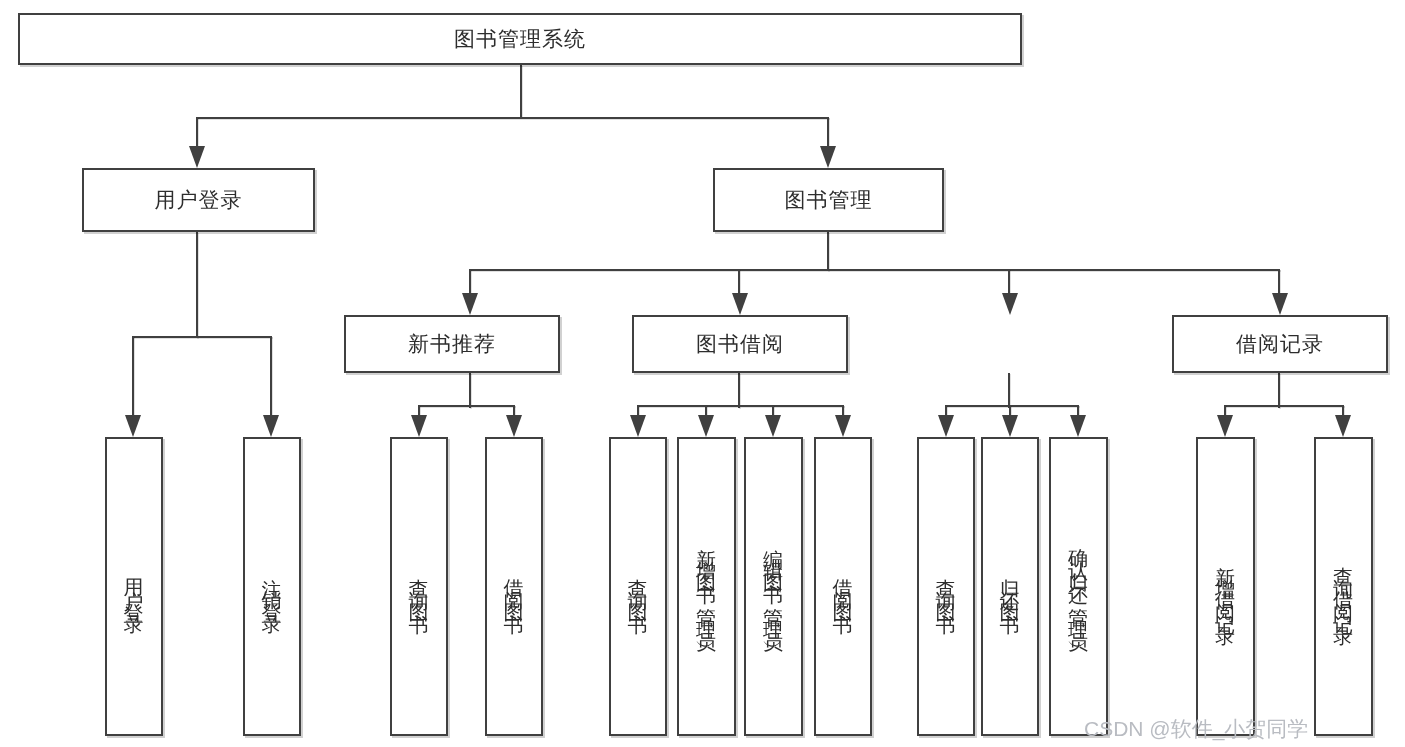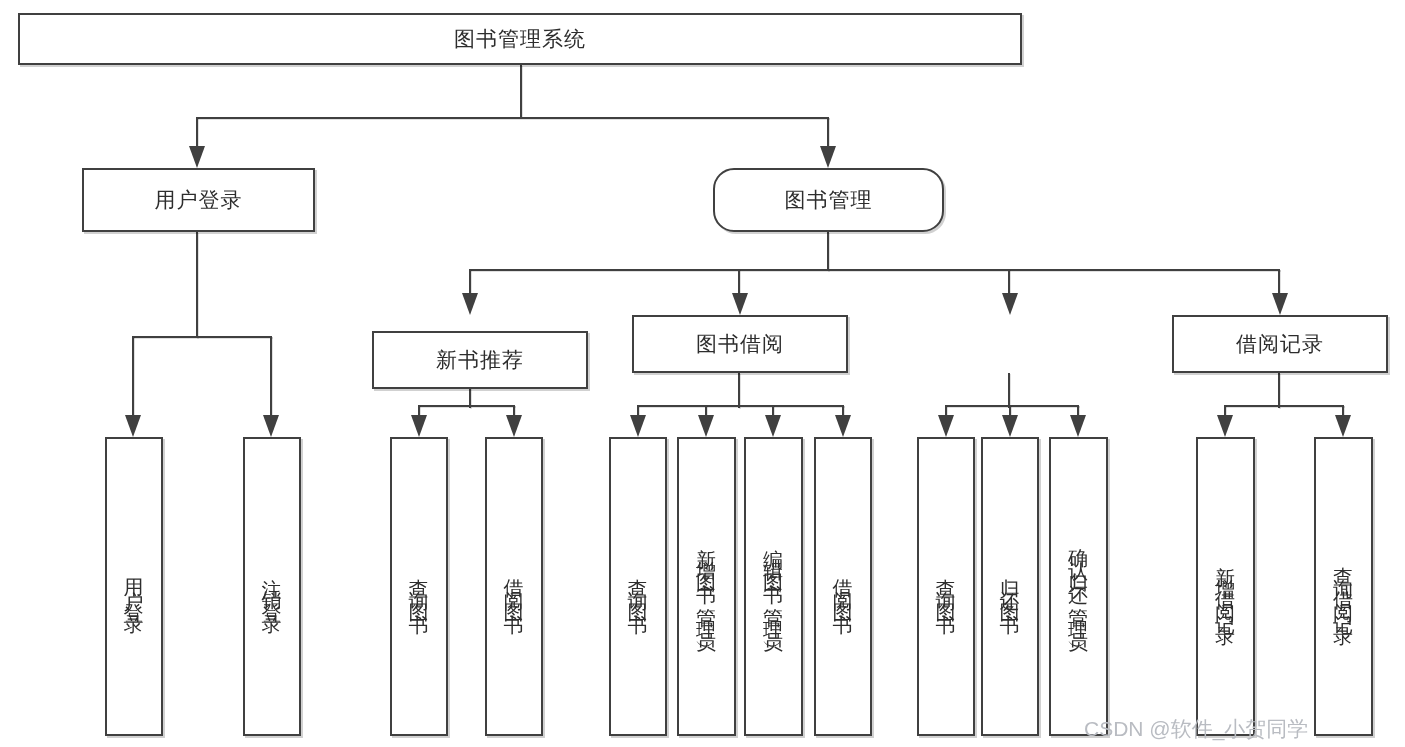--- a/index.html
+++ b/index.html
@@ -99,25 +99,25 @@
   <div class="arrow" style="left:1217px;top:415px;"></div>
   <div class="arrow" style="left:1335px;top:415px;"></div>
 
   <div class="box hbox" style="left:18px;top:13px;width:1004px;height:52px;">
     <span>图书管理系统</span>
   </div>
 
   <div class="box hbox" style="left:82px;top:168px;width:233px;height:64px;">
     <span>用户登录</span>
   </div>
-  <div class="box hbox" style="left:713px;top:168px;width:231px;height:64px;border-radius:21px;">
+  <div class="box hbox" style="left:713px;top:168px;width:231px;height:64px;">
     <span>图书管理</span>
   </div>
 
-  <div class="box hbox" style="left:372px;top:315px;width:216px;height:58px;margin-top:16px;">
+  <div class="box hbox" style="left:344px;top:315px;width:216px;height:58px;">
     <span>新书推荐</span>
   </div>
   <div class="box hbox" style="left:632px;top:315px;width:216px;height:58px;">
     <span>图书借阅</span>
   </div>
   <div class="box hbox" style="left:1172px;top:315px;width:216px;height:58px;">
     <span>借阅记录</span>
   </div>
 
   <div class="box vbox" style="left:105px;top:437px;width:58px;height:299px;">

